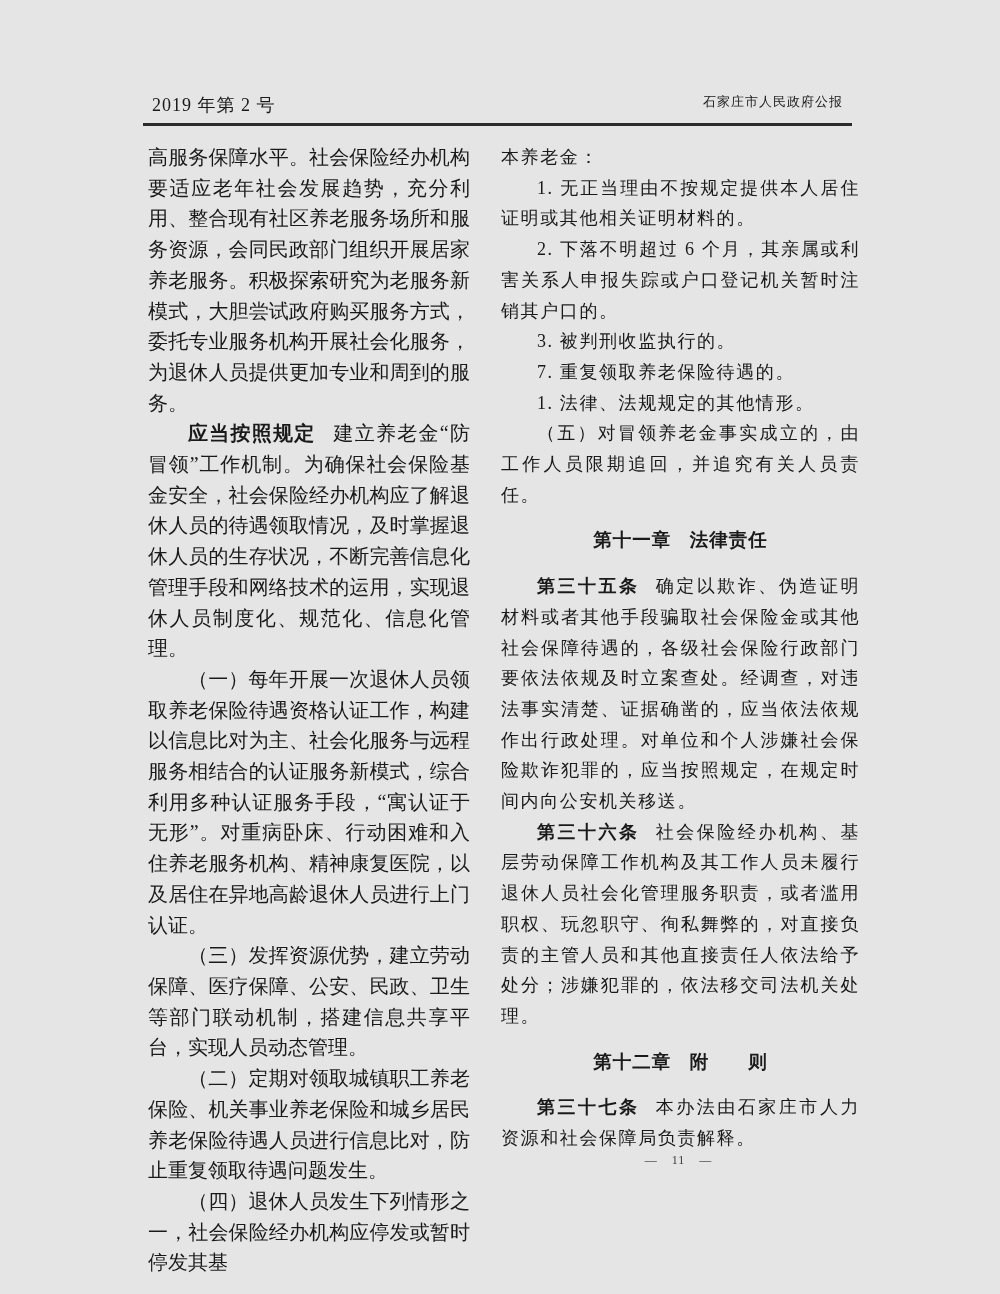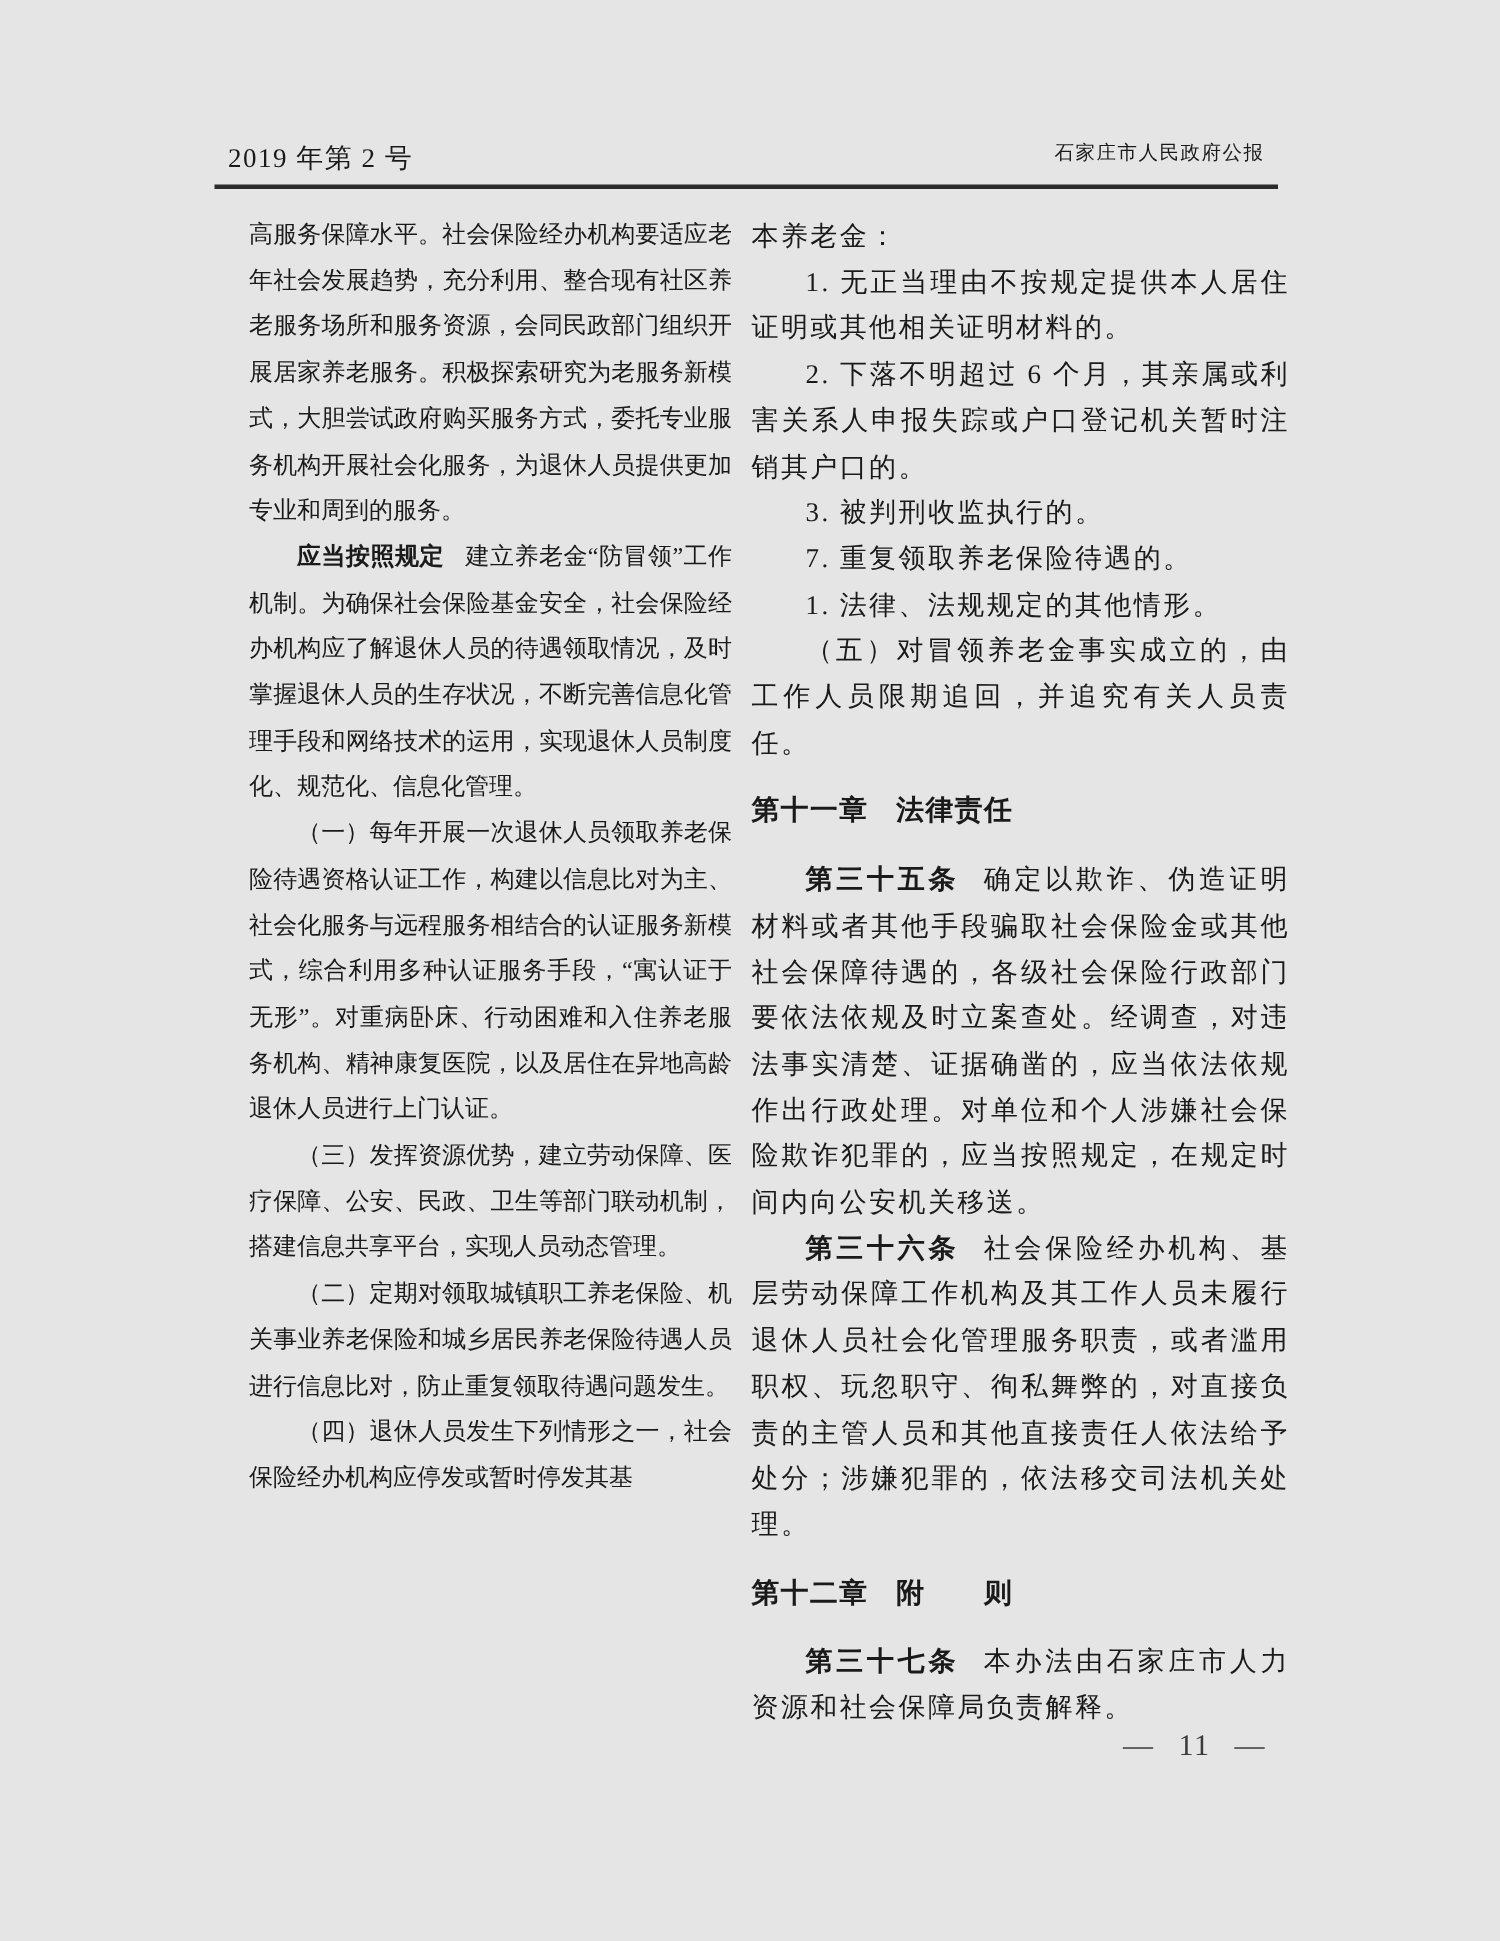--- a/index.html
+++ b/index.html
@@ -37,53 +37,54 @@
     background: #2b2b2b;
   }
   .col {
     position: absolute;
     top: 142px;
     line-height: 30.7px;
     text-align: justify;
     text-justify: inter-character;
   }
   .col-left {
-    left: 166px;
+    left: 148px;
     width: 322px;
-    font-size: 16px;
+    font-size: 20px;
   }
   .col-right {
     left: 501px;
     width: 359px;
     font-size: 18px;
     letter-spacing: 1.6px;
   }
   .col p { margin: 0; text-indent: 2em; }
   .col p.no-indent { text-indent: 0; }
   .article-label {
     font-family: "Liberation Sans", "DejaVu Sans", sans-serif;
     font-weight: bold;
     margin-right: 0.9em;
   }
   .chapter {
     text-indent: 0 !important;
+    text-align: center;
     font-family: "Liberation Sans", "DejaVu Sans", sans-serif;
     font-weight: bold;
     font-size: 18.5px;
     letter-spacing: 1px;
     margin: 15px 0 !important;
   }
   .chapter .chapter-title { margin-left: 1em; }
   .page-number {
     position: absolute;
     left: 513px;
     top: 1153px;
     width: 331px;
-    text-align: right;
-    font-size: 20px;
+    text-align: center;
+    font-size: 12px;
     word-spacing: 10px;
     color: #3a3a3a;
     letter-spacing: 1px;
   }
 </style>
 </head>
 <body>
 
 <div class="page">
 

